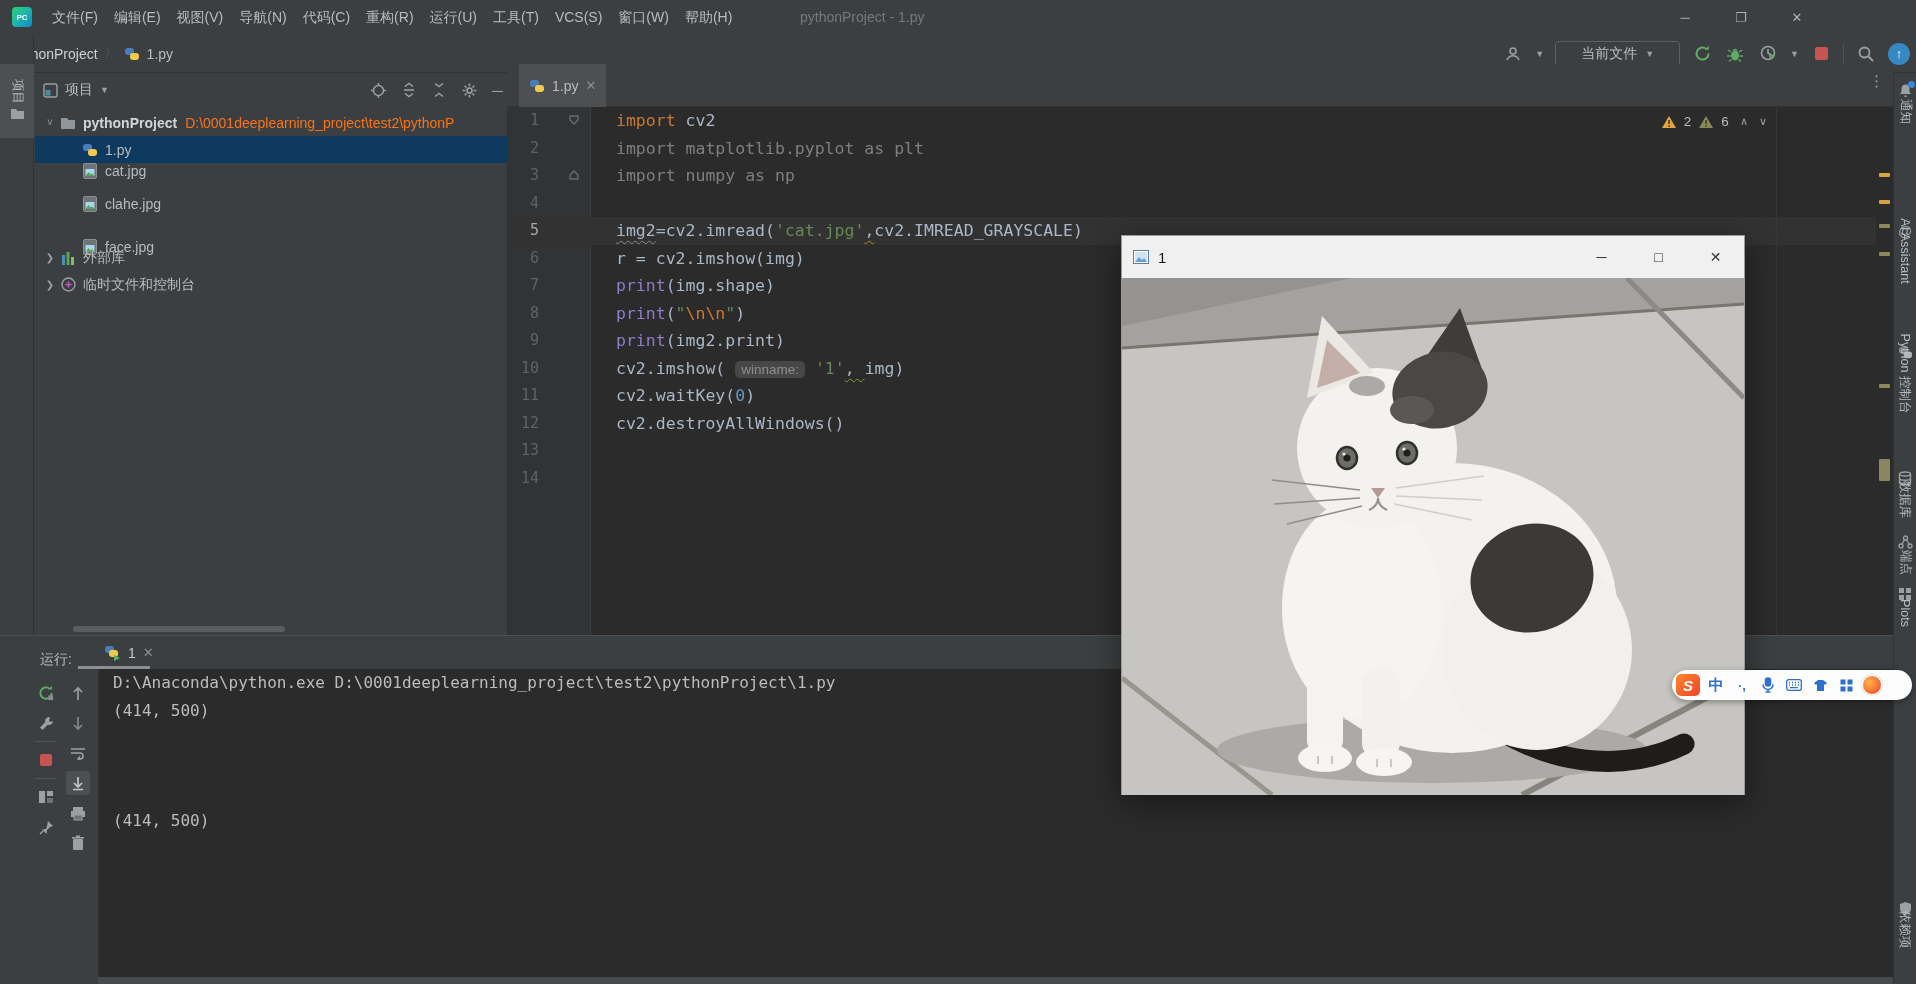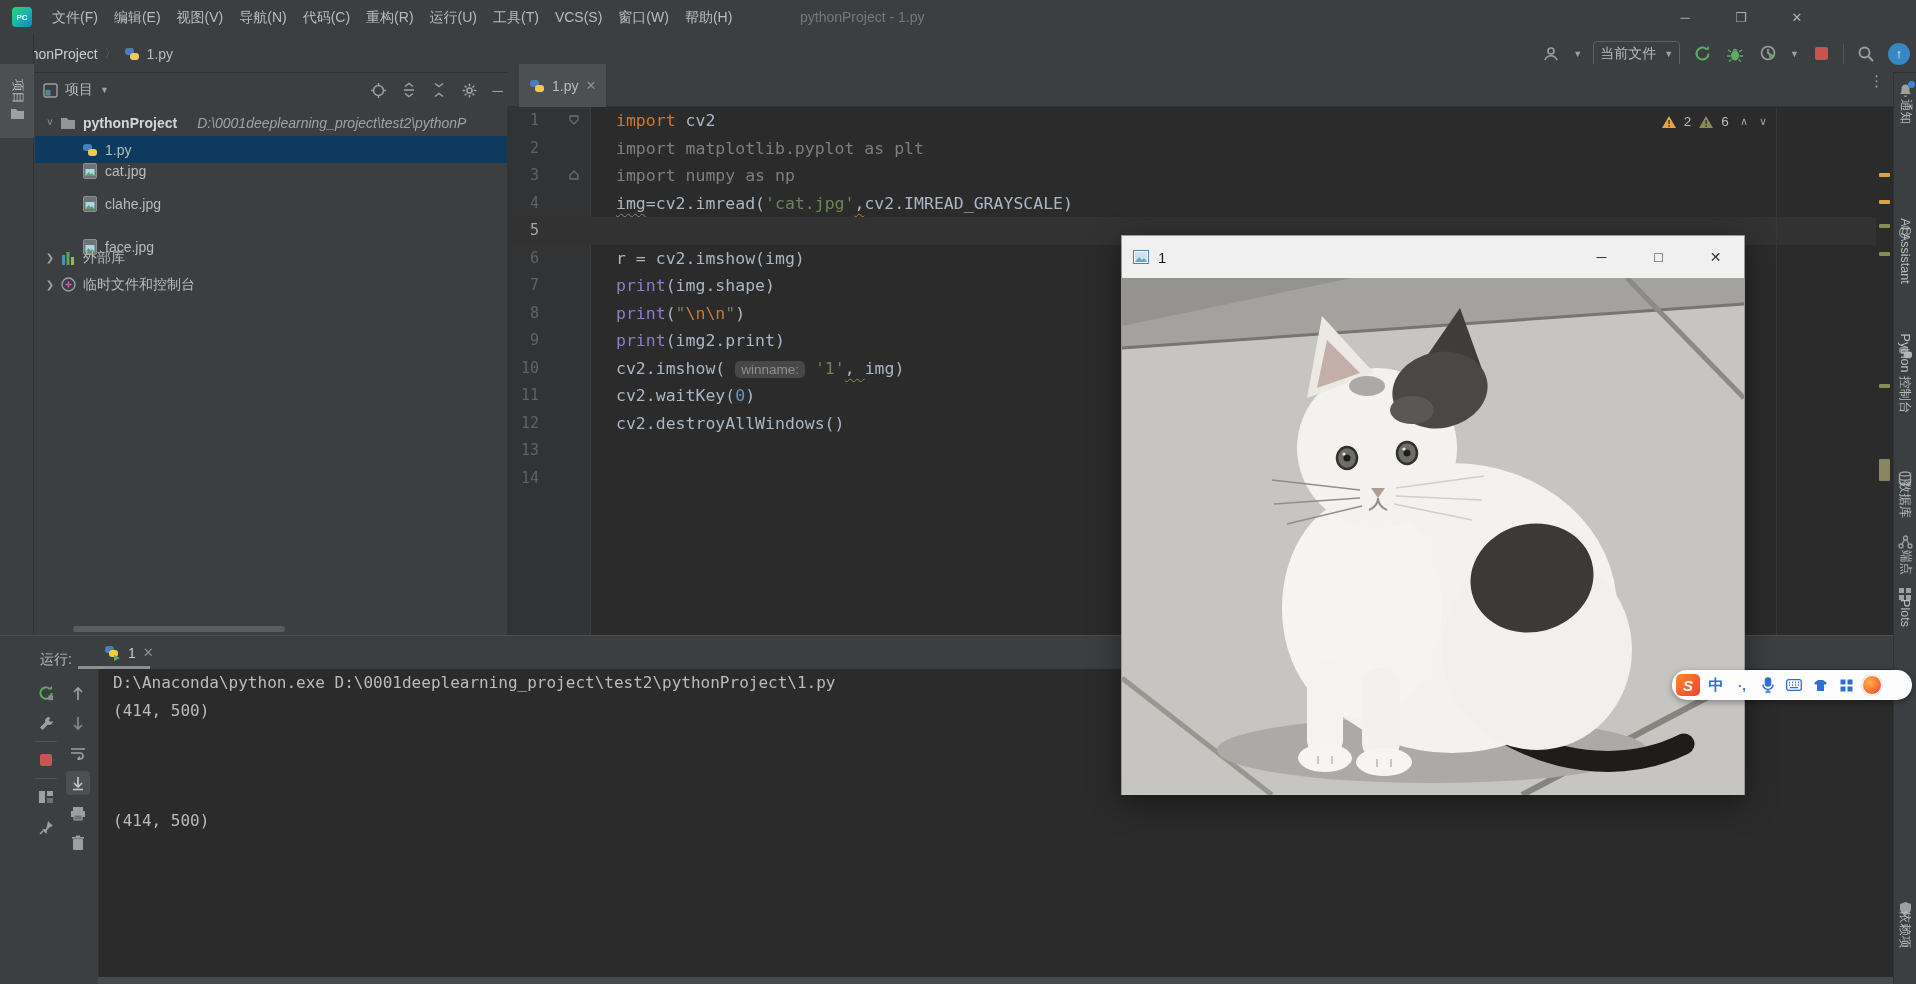--- a/index.html
+++ b/index.html
@@ -19,21 +19,21 @@
   .menu-item { padding:0 8px; font-size:14px; color:#bbbbbb; line-height:34px; cursor:default; }
   #win-title { position:absolute; left:800px; top:0; line-height:34px; font-size:14px; color:#787878; }
   #win-controls { position:absolute; right:0; top:0; display:flex; }
   .win-btn { width:56px; height:34px; display:flex; align-items:center; justify-content:center; color:#afb1b3; font-size:13px; }
 
   
   #navbar { position:absolute; left:0; top:34px; width:1916px; height:39px; background:#3c3f41; border-bottom:1px solid #323232; }
   #breadcrumb { position:absolute; left:12px; top:0; height:39px; display:flex; align-items:center; gap:7px; font-size:14px; }
   .crumb-sep { color:#666a6d; font-size:12px; }
   #nav-right { position:absolute; right:6px; top:0; height:39px; display:flex; align-items:center; gap:11px; }
-  #run-config-box { height:26px; border:1px solid #5e6163; border-radius:4px; display:flex; align-items:center; gap:8px; padding:0 6px; font-size:14px; color:#bbbbbb; }
+  #run-config-box { height:26px; border:1px solid #5e6163; border-radius:4px; display:flex; align-items:center; gap:8px; padding:0 25px; font-size:14px; color:#bbbbbb; }
   .tb-icon { width:22px; height:22px; display:flex; align-items:center; justify-content:center; }
   .tb-sep { width:1px; height:20px; background:#515355; }
   #update-circle { width:22px; height:22px; border-radius:50%; background:#3788c2; color:#fff; display:flex; align-items:center; justify-content:center; font-size:13px; font-weight:bold; }
   .chev { color:#9da0a2; font-size:9px; }
 
   
   #left-stripe { position:absolute; left:0; top:34px; width:34px; height:950px; background:#3c3f41; border-right:1px solid #323232; }
   #right-stripe { position:absolute; right:0; top:73px; width:23px; height:911px; background:#3c3f41; border-left:1px solid #323232; }
   .vlabel { position:absolute; left:0; width:100%; display:flex; flex-direction:column; align-items:center; gap:5px; }
   .vtext { font-size:12.5px; color:#bbbbbb; white-space:nowrap; transform:rotate(90deg); transform-origin:center; }
@@ -44,21 +44,21 @@
   #project-panel { position:absolute; left:35px; top:73px; width:472px; height:562px; background:#3c3f41; }
   #project-header { position:absolute; left:0; top:0; width:100%; height:34px; display:flex; align-items:center; padding-left:8px; gap:7px; font-size:14px; }
   #project-header-icons { position:absolute; right:4px; top:0; height:34px; display:flex; align-items:center; gap:14px; }
   #tree { position:absolute; left:0; top:36px; width:100%; }
   .tree-row { position:absolute; left:0; width:472px; height:27px; display:flex; align-items:center; font-size:14px; white-space:nowrap; overflow:hidden; }
   .tree-row.selected { background:#0d3a5e; }
   .tree-chevron { width:18px; text-align:center; color:#9da0a2; font-size:10px; flex:none; }
   .tree-icon { width:18px; height:16px; flex:none; margin-right:6px; display:flex; align-items:center; justify-content:center; }
   .tree-label { color:#bbbbbb; }
   .tree-label.bold { font-weight:bold; color:#d4d4d4; }
-  .tree-path { color:#a3a3a3; margin-left:20px;font-style:italic; }
+  .tree-path { color:#f97316; margin-left:8px; }
   #proj-hscroll { position:absolute; left:38px; top:553px; width:212px; height:6px; border-radius:3px; background:#5a5d5f; }
 
   
   #editor { position:absolute; left:507px; top:73px; width:1386px; height:562px; background:#2b2b2b; }
   #tabbar { position:absolute; left:0; top:-9px; width:100%; height:43px; background:#3c3f41; border-bottom:1px solid #323232; }
   #tab-1py { position:absolute; left:12px; top:0; height:43px; background:#4c5052; display:flex; align-items:center; gap:7px; padding:0 10px; font-size:14px; color:#bbbbbb; }
   .tab-close { color:#8d9092; font-size:13px; }
   #tab-more { position:absolute; right:8px; top:8px; color:#9da0a2; font-size:15px; letter-spacing:1px; }
   #gutter-bg { position:absolute; left:0; top:34px; width:84px; height:528px; background:#313335; border-right:1px solid #393b3d; }
   #code-lines { position:absolute; left:0; top:34px; width:1369px; }
@@ -364,24 +364,24 @@
           <span class="ln">3</span>
           <span class="fold">
             <svg width="10" height="10" viewBox="0 0 10 10" fill="none" stroke="#6a6d6f" stroke-width="1.3">
               <path d="M1 9h8V5L5 1 1 5z"></path>
             </svg>
           </span>
           <span class="ct"><span class="tk-dim">import numpy as np</span></span>
         </div>
         <div class="code-line">
           <span class="ln">4</span>
-          <span class="ct"><span class="tk-wavy">img</span><span class="tk-pl">=cv2.imread(</span><span class="tk-str">'cat.jpg'</span><span class="tk-wavy_o">,</span><span class="tk-pl">cv2.IMREAD_GRAYSCALE)</span></span>
         </div>
         <div class="code-line current">
           <span class="ln">5</span>
+          <span class="ct"><span class="tk-wavy">img2</span><span class="tk-pl">=cv2.imread(</span><span class="tk-str">'cat.jpg'</span><span class="tk-wavy_o">,</span><span class="tk-pl">cv2.IMREAD_GRAYSCALE)</span></span>
         </div>
         <div class="code-line">
           <span class="ln">6</span>
           <span class="ct"><span class="tk-pl">r = cv2.imshow(img)</span></span>
         </div>
         <div class="code-line">
           <span class="ln">7</span>
           <span class="ct"><span class="tk-bi">print</span><span class="tk-pl">(img.shape)</span></span>
         </div>
         <div class="code-line">

